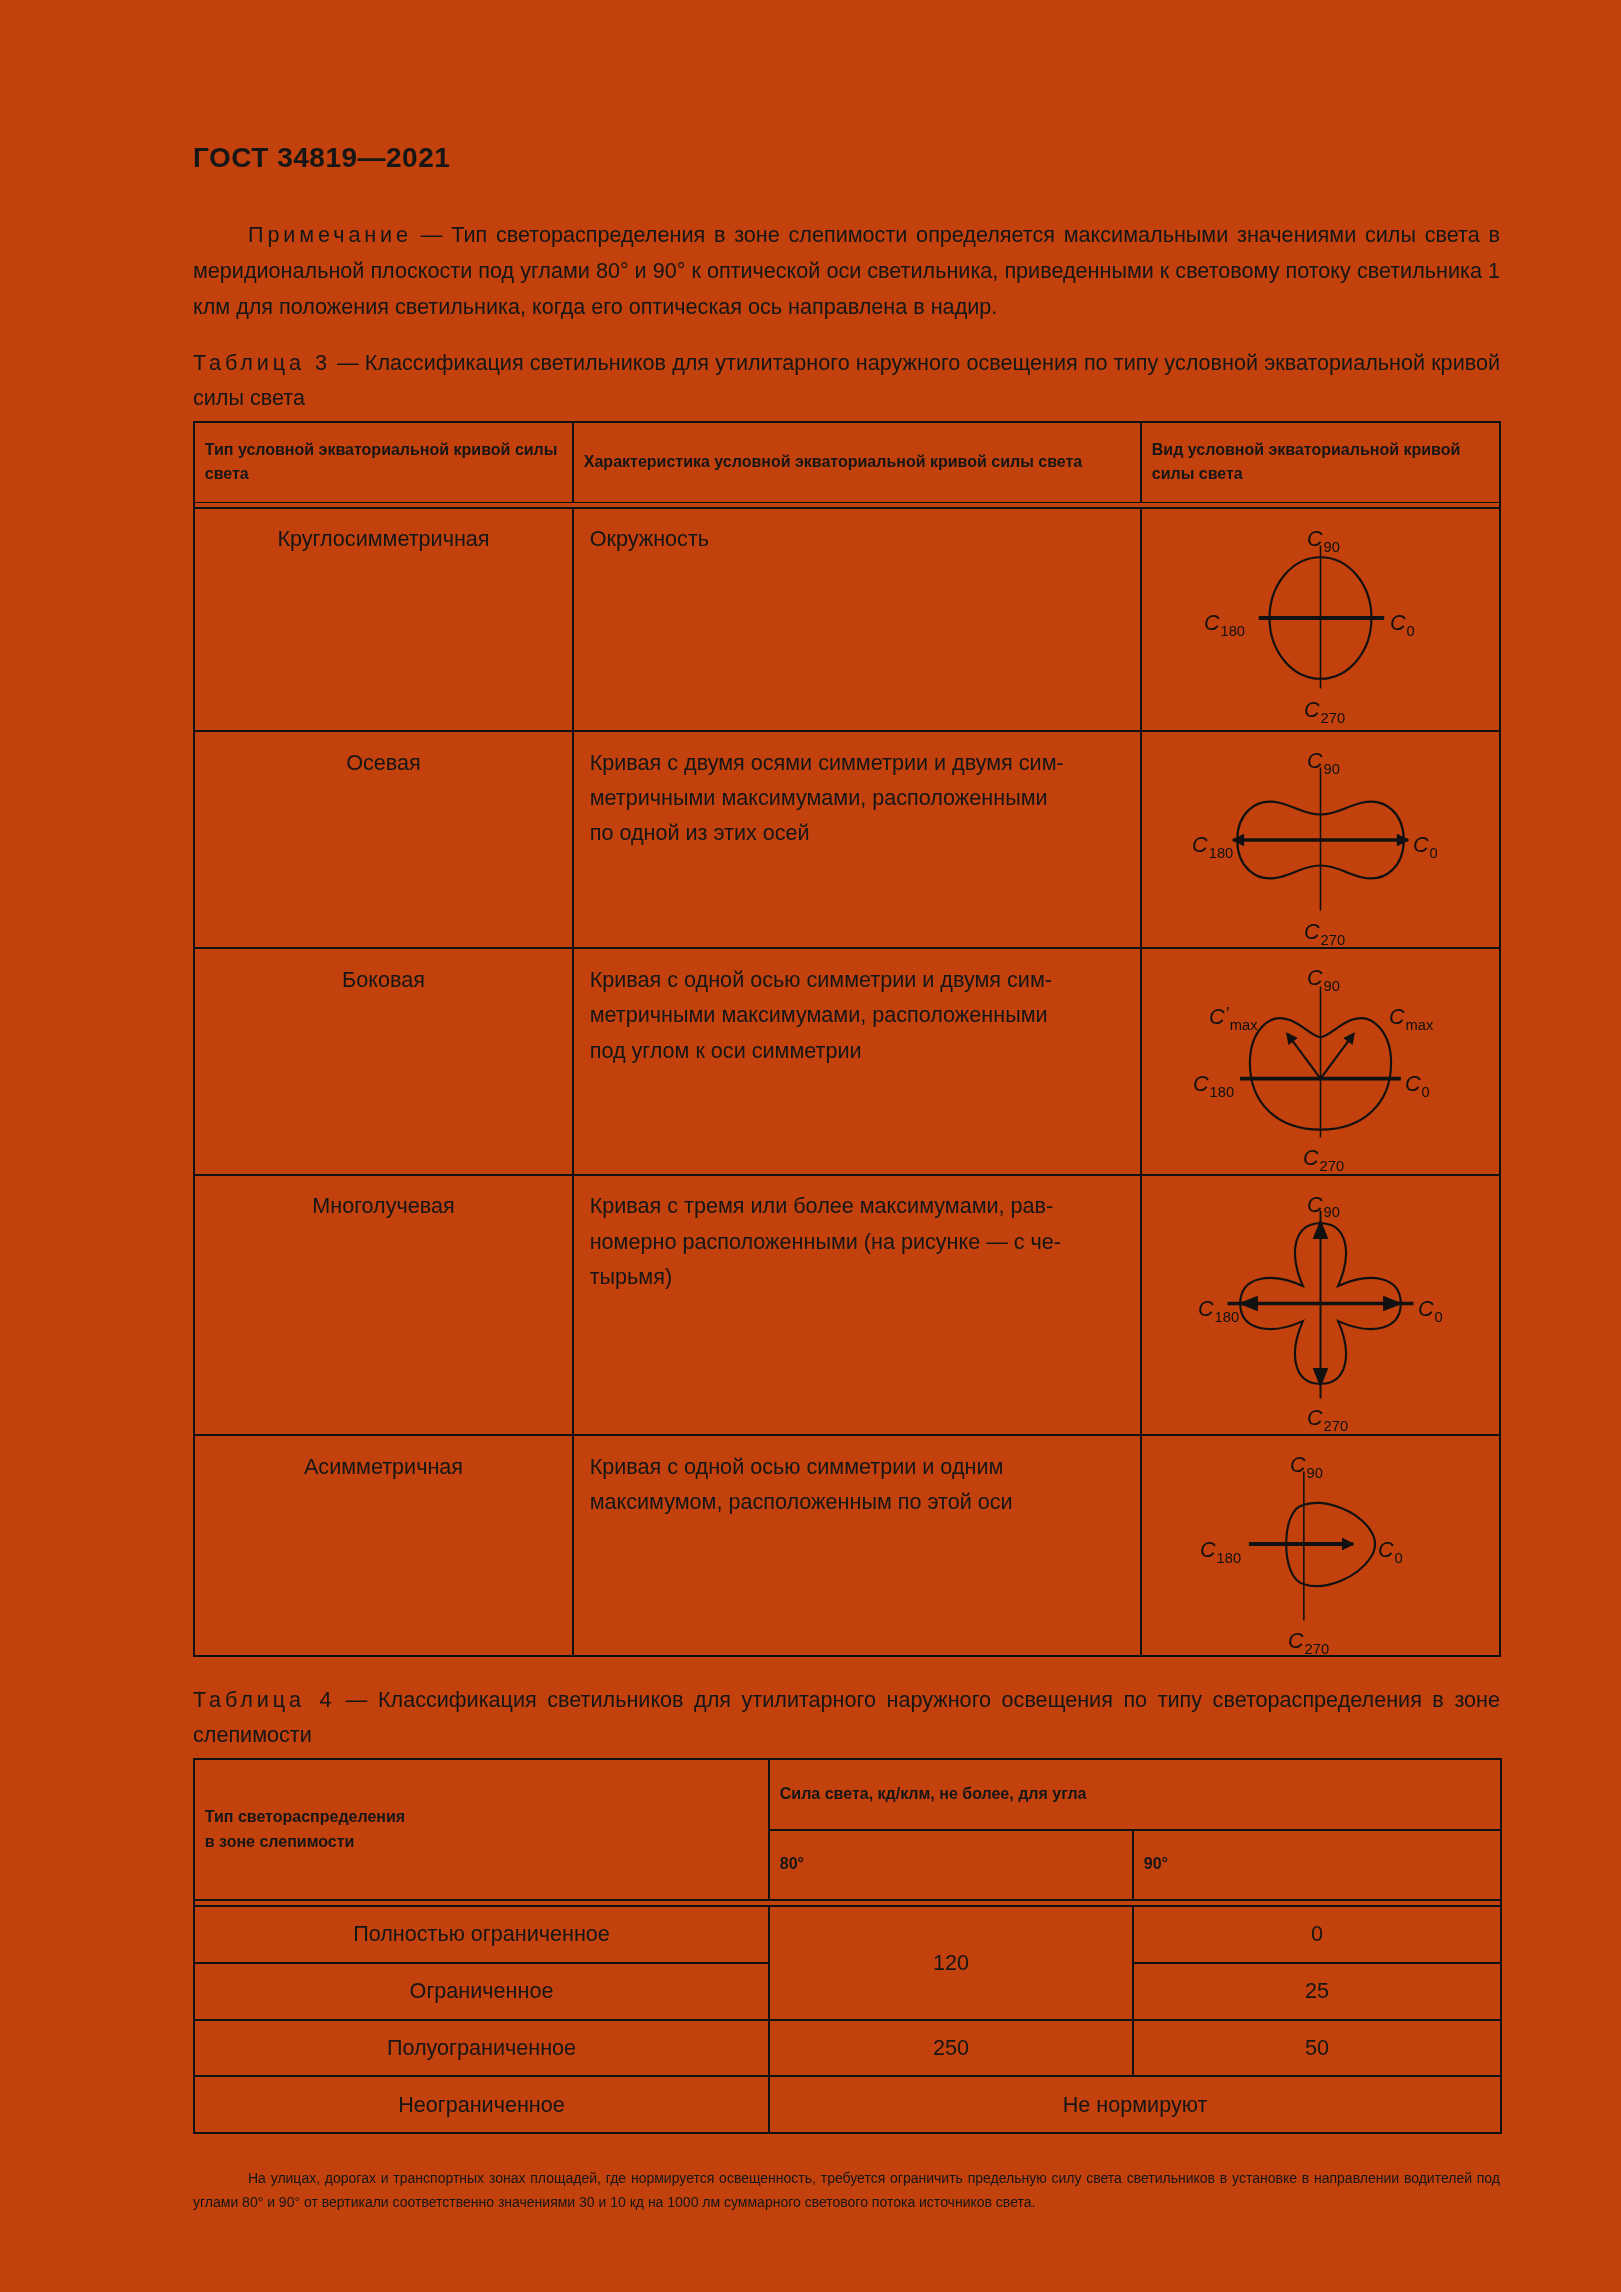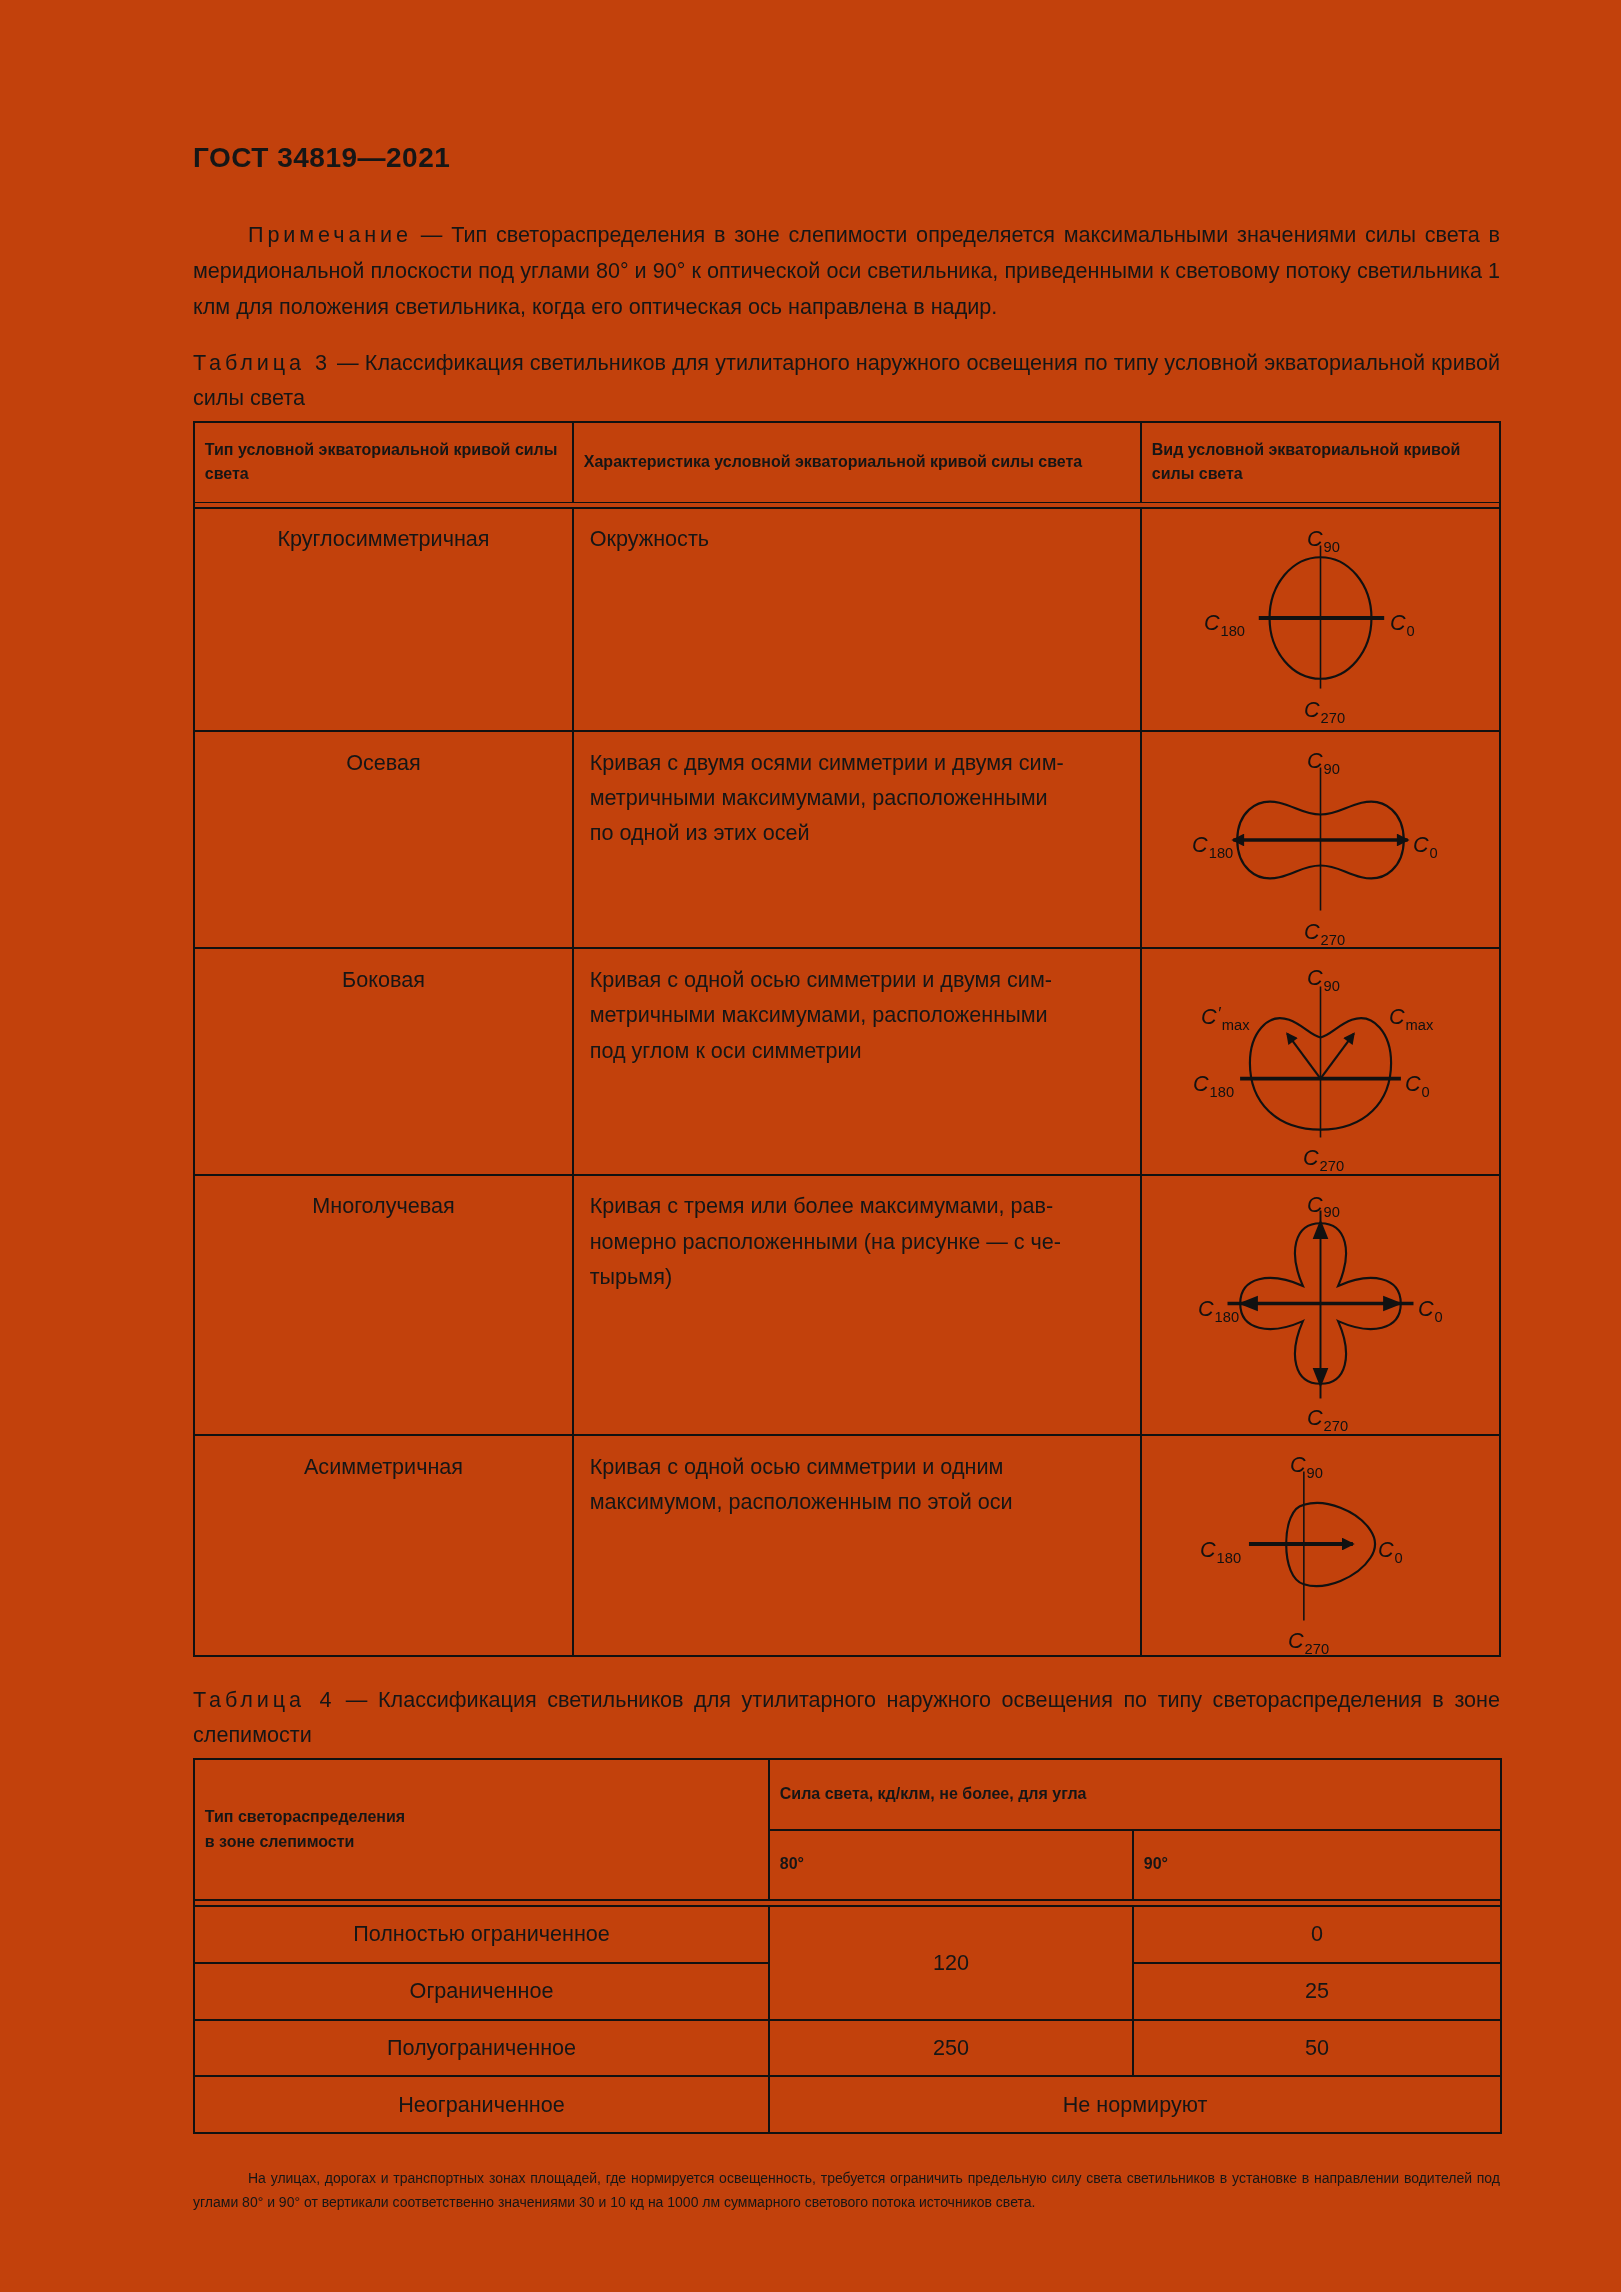--- a/index.html
+++ b/index.html
@@ -157,21 +157,21 @@
                       <path d="M0,0 L10,5 L0,10 Z" fill="#111"></path>
                     </marker>
                 </defs>
                 <line x1="130" y1="26" x2="130" y2="180" stroke="#111" stroke-width="1.6"></line>
                 <path d="M 58,104 C 58,74 76,52 98,60 C 112,65 120,76 130,78 C 140,76 148,65 162,60 C 184,52 202,74 202,104 C 202,144 175,172 130,172 C 85,172 58,144 58,104 Z" fill="none" stroke="#111" stroke-width="2.2"></path>
                 <line x1="48" y1="120" x2="212" y2="120" stroke="#111" stroke-width="4"></line>
                 <line x1="130" y1="120" x2="96" y2="74" stroke="#111" stroke-width="2.2" marker-end="url(#a3)"></line>
                 <line x1="130" y1="120" x2="164" y2="74" stroke="#111" stroke-width="2.2" marker-end="url(#a3)"></line>
               </svg>
               <span class="clbl" style="left:114px;top:-2px"><span>C</span><sub>90</sub></span>
-              <span class="clbl" style="left:8px;top:37px"><span>C</span><span class="pr">′</span><sub>max</sub></span>
+              <span class="clbl" style="left:16px;top:37px"><span>C</span><span class="pr">′</span><sub>max</sub></span>
               <span class="clbl" style="left:196px;top:37px"><span>C</span><sub>max</sub></span>
               <span class="clbl" style="left:0px;top:104px"><span>C</span><sub>180</sub></span>
               <span class="clbl" style="left:212px;top:104px"><span>C</span><sub>0</sub></span>
               <span class="clbl" style="left:110px;top:178px"><span>C</span><sub>270</sub></span>
             </div>
           </td>
         </tr>
 
         <tr>
           <td class="tcell" style="height:233px">Многолучевая</td>

